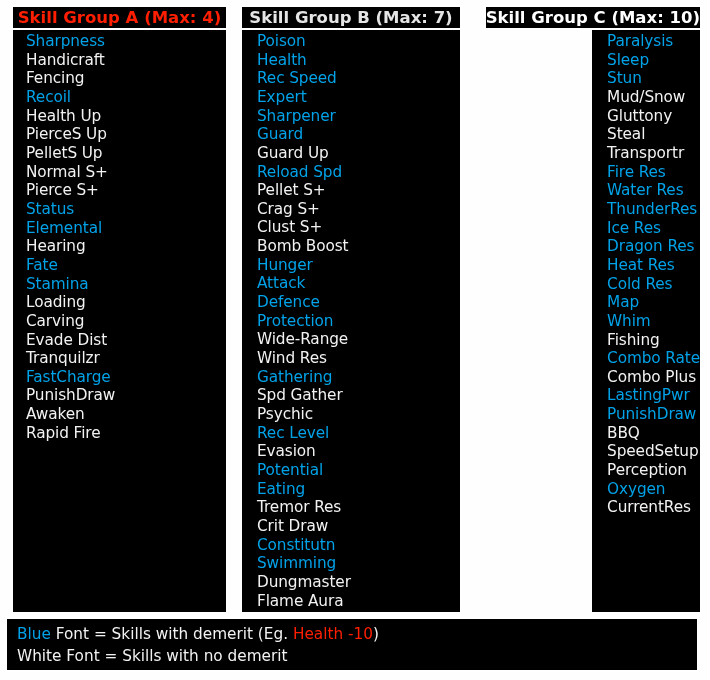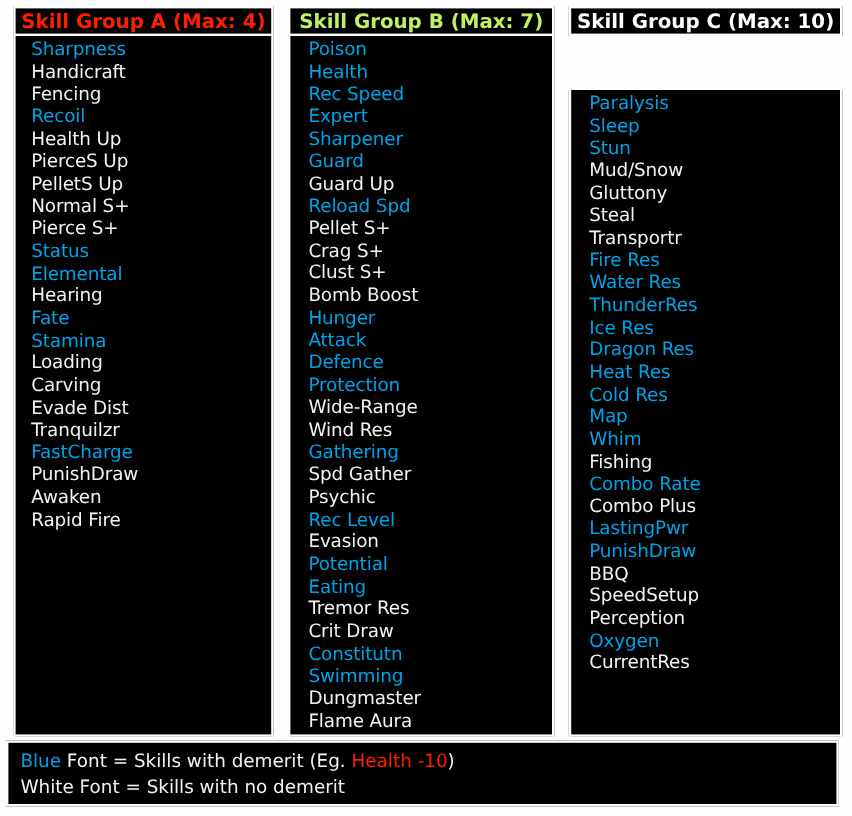--- a/index.html
+++ b/index.html
@@ -29,50 +29,50 @@
     display: flex;
     flex-direction: row;
   }
   .col {
     display: flex;
     flex-direction: column;
     box-sizing: border-box;
   }
   .col-a { width: 233px; padding: 5px 5px 0 11px; }
   .col-b { width: 234px; padding: 5px 5px 0 7px; }
-  .col-c { width: 243px; padding: 5px 8px 0 7px; }
+  .col-c { width: 243px; padding: 5px 8px 0 7px; align-items: flex-end; }
 
   .group-header {
     background: #000000;
     border: 2px solid #ffffff;
     box-sizing: border-box;
     height: 25px;
     line-height: 21px;
     text-align: center;
     font-weight: bold;
     font-size: 16.5px;
     letter-spacing: 0px;
     white-space: nowrap;
     overflow: hidden;
   }
   .group-header.hdr-a { color: #ff1f00; }
-  .group-header.hdr-b { color: #bef264; text-align: center; }
+  .group-header.hdr-b { color: #e5e5e5; text-align: center; }
   .group-header.hdr-c { color: #ffffff; }
 
   .skill-list {
     background: #000000;
     border: 2px solid #ffffff;
     border-top: none;
     box-sizing: border-box;
     flex: 1 1 auto;
     padding: 2px 0 4px 13px;
     overflow: hidden;
   }
   .col-b .skill-list { padding-left: 15px; }
-  .col-c .skill-list { padding-left: 15px; margin-top: 45px; }
+  .col-c .skill-list { padding-left: 15px; }
 
   .skill-item {
     font-size: 15.3px;
     line-height: 18.65px;
     white-space: nowrap;
     letter-spacing: -0.1px;
   }
   .skill-item.demerit { color: #00a2e8; }
   .skill-item.plain { color: #f2f2f2; }
 

